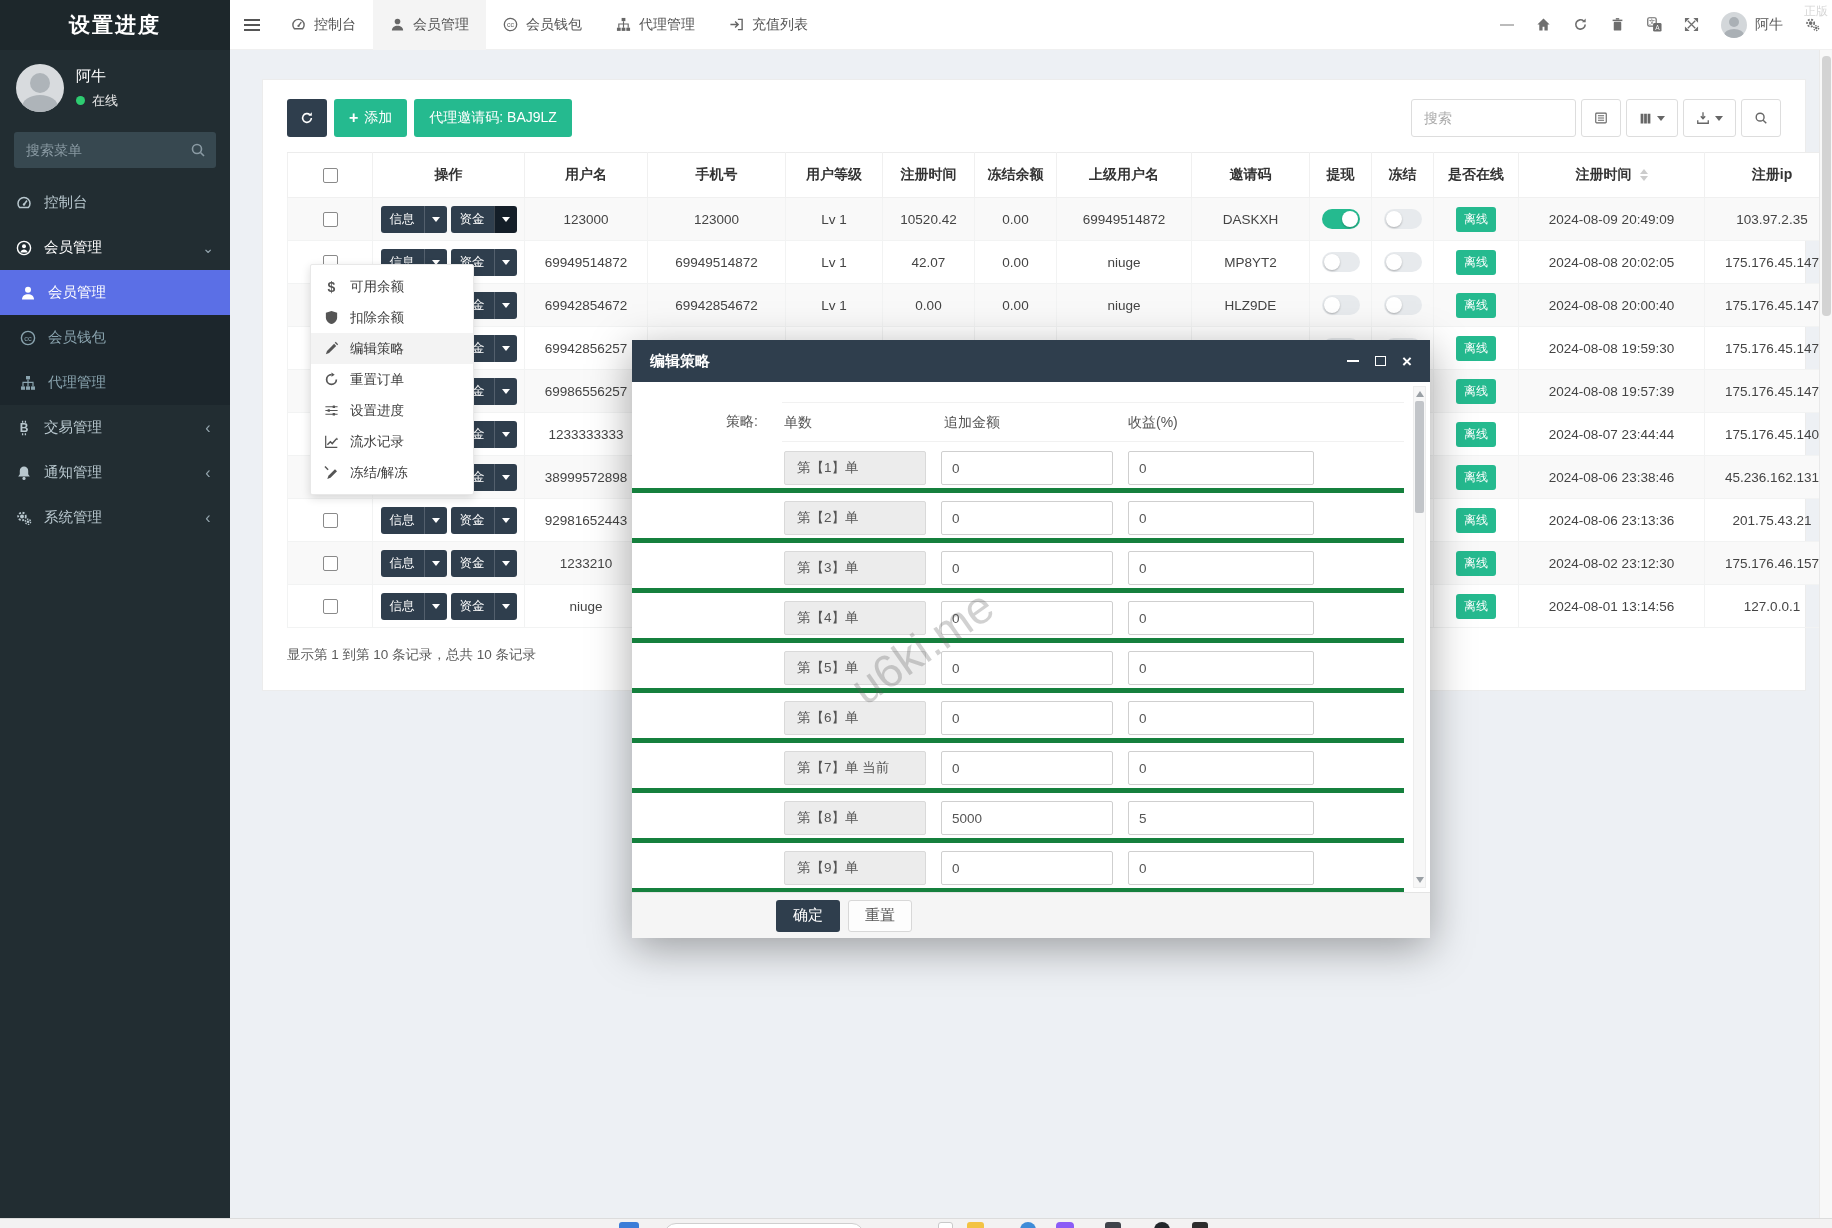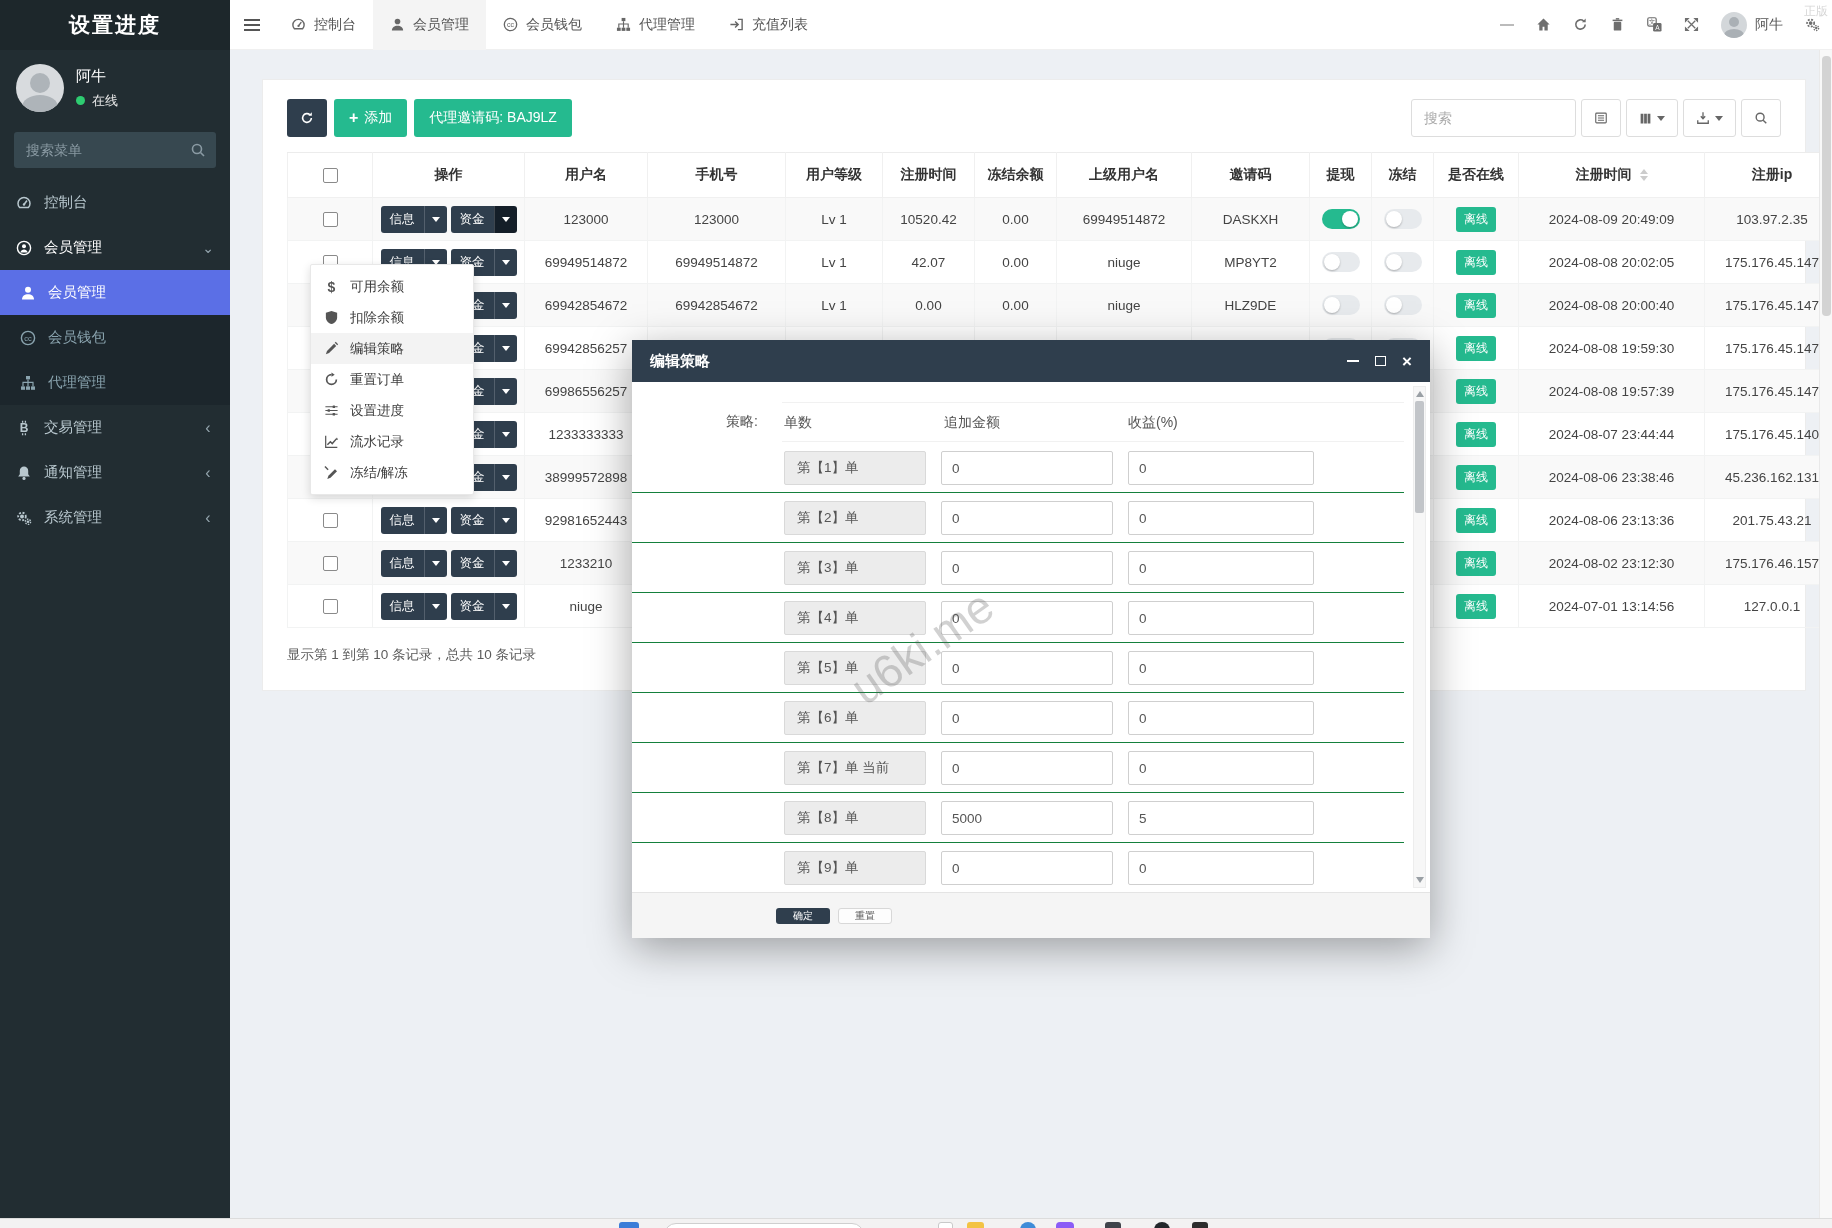--- a/index.html
+++ b/index.html
@@ -105,33 +105,33 @@
   #modal-title { color:#fff; font-size:15px; font-weight:bold; }
   #modal-ctrls { margin-left:auto; display:flex; align-items:center; gap:16px; }
   .mc-min { width:12px; height:2px; background:#fff; cursor:pointer; }
   .mc-max { width:11px; height:10px; border:1.5px solid #fff; cursor:pointer; }
   .mc-close { color:#fff; font-size:17px; line-height:1; cursor:pointer; font-weight:bold; }
   #modal-body { position:absolute; top:42px; left:0; right:0; bottom:46px; overflow:hidden; }
   #m-cols { position:absolute; top:20px; left:0; right:26px; height:40px; border-top:1px solid #f1f1f1; border-bottom:1px solid #f1f1f1; margin-left:150px; }
   .m-col-label { position:absolute; top:11px; font-size:14px; color:#555; }
   #m-field-label { position:absolute; top:31px; left:30px; width:96px; text-align:right; font-size:14px; color:#555; }
   #m-rows { position:absolute; top:61px; left:0; right:26px; }
-  .m-row { height:50px; position:relative; border-bottom:1px solid #15803d; }
+  .m-row { height:50px; position:relative; border-bottom:5px solid #15803d; }
   .m-lab { position:absolute; left:152px; top:8px; width:142px; height:34px; background:#ececec; border:1px solid #d9d9d9; border-radius:2px; font-size:13.5px; color:#555; line-height:32px; padding-left:12px; white-space:nowrap; }
   .m-in { position:absolute; top:8px; height:34px; border:1px solid #cfcfcf; border-radius:2px; font-size:13.5px; color:#555; padding:0 10px; outline:none; }
   .m-in.a { left:309px; width:172px; }
   .m-in.b { left:496px; width:186px; }
   #m-watermark { position:absolute; left:290px; top:265px; transform:translate(-50%,-50%) rotate(-35deg); font-size:46px; color:rgba(90,90,90,.28); pointer-events:none; white-space:nowrap; }
   #m-scroll { position:absolute; right:4px; top:4px; bottom:4px; width:13px; background:#f7f7f7; border:1px solid #ededed; }
   #m-scroll .thumb { position:absolute; top:14px; left:1px; width:9px; height:112px; background:#c2c5c9; border-radius:2px; }
   #m-scroll .arr { position:absolute; left:2px; width:0; height:0; border-left:4px solid transparent; border-right:4px solid transparent; }
   #m-scroll .arr.up { top:4px; border-bottom:6px solid #9aa0a5; }
   #m-scroll .arr.dn { bottom:4px; border-top:6px solid #9aa0a5; }
   #modal-foot { position:absolute; left:0; right:0; bottom:0; height:46px; background:#f5f5f5; border-top:1px solid #e4e4e4; display:flex; align-items:center; padding-left:144px; gap:8px; }
-  .m-btn { height:16px; padding:0 16px; border-radius:3px; font-size:10px; cursor:pointer; border:1px solid transparent; }
+  .m-btn { height:32px; padding:0 16px; border-radius:3px; font-size:15px; cursor:pointer; border:1px solid transparent; }
   .m-btn.ok { background:#2f3e4d; color:#fff; }
   .m-btn.reset { background:#fdfdfd; border-color:#d8d8d8; color:#555; }
 
   
   #pg-scroll { position:absolute; right:0; top:50px; bottom:10px; width:13px; background:#f8f8f8; border-left:1px solid #e9e9e9; z-index:25; }
   #pg-scroll .thumb { position:absolute; top:6px; left:2px; width:9px; height:260px; background:#d3d3d3; border-radius:4px; }
   #taskbar { position:absolute; left:0; right:0; bottom:0; height:10px; background:#f3f2f2; border-top:1px solid #dcdcdc; z-index:90; overflow:hidden; }
   .tk { position:absolute; top:3px; border-radius:3px; }
   #tk-search { left:664px; top:4px; width:200px; height:24px; border-radius:12px; background:#fff; border:1px solid #cfcfcf; }
 </style>
@@ -657,21 +657,21 @@
               <td>niuge</td>
               <td></td>
               <td></td>
               <td></td>
               <td></td>
               <td></td>
               <td></td>
               <td><span class="toggle"><span class="knob"></span></span></td>
               <td><span class="toggle"><span class="knob"></span></span></td>
               <td><span class="badge">离线</span></td>
-              <td>2024-07-01 13:14:56</td>
+              <td>2024-08-01 13:14:56</td>
               <td>127.0.0.1</td>
             </tr>
           </tbody>
       </table>
       <div id="summary">显示第 1 到第 10 条记录，总共 10 条记录</div>
     </section>
   </main>
 
   <div id="dropdown-panel">
       <div class="dd-item">

